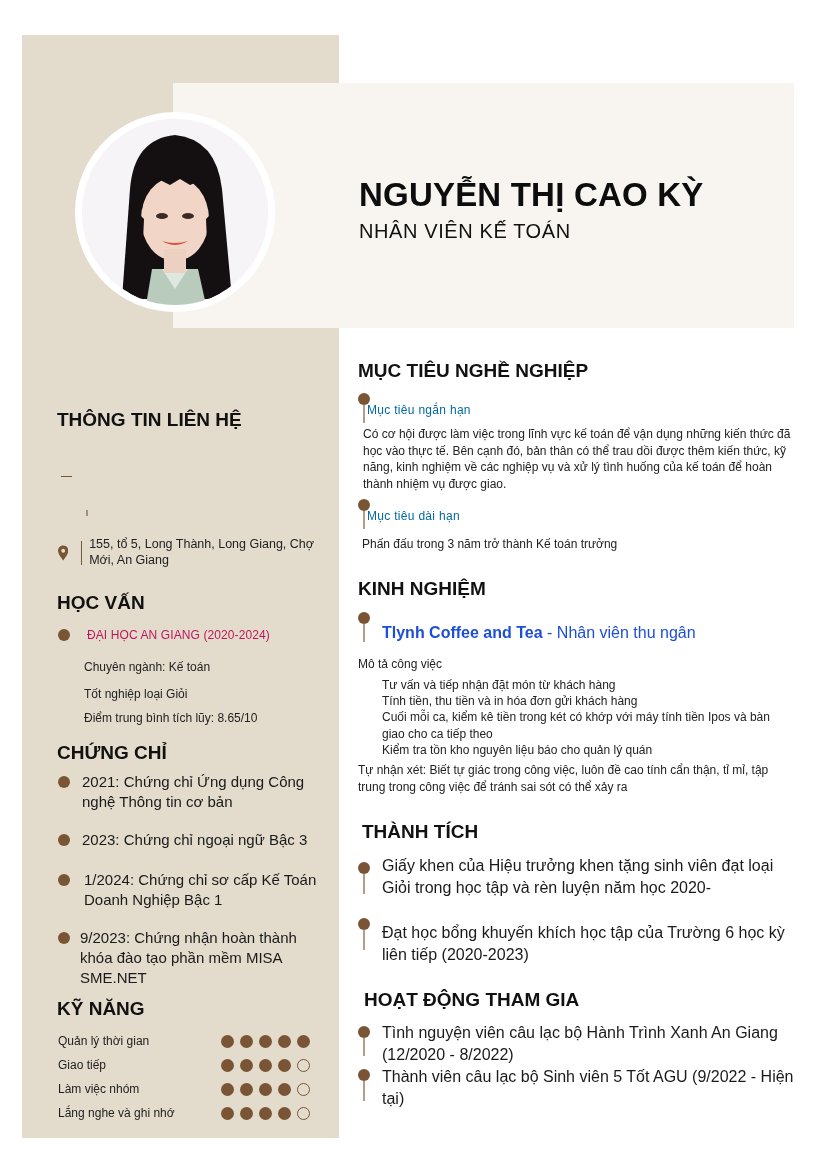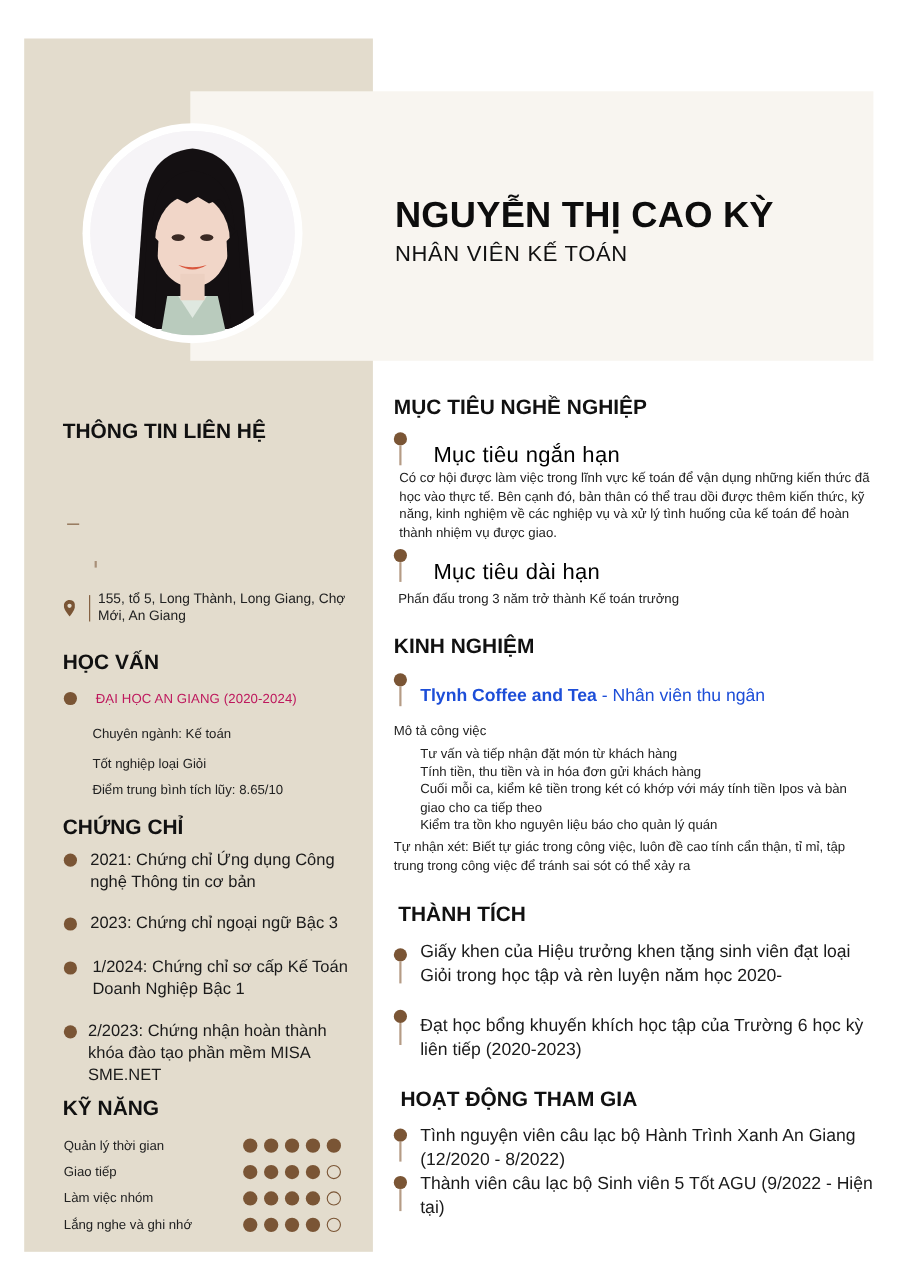--- a/index.html
+++ b/index.html
@@ -39,21 +39,21 @@
   .skill-label { font-size: 12px; color: #222; white-space: nowrap; }
   .skill-dots { display: flex; gap: 6px; margin-right: 8px; }
   .sdot { width: 13px; height: 13px; border-radius: 50%; background: #7a5535; }
   .sdot.empty { background: transparent; border: 1px solid #7a5535; }
 
   
   .tl-marker { position: absolute; width: 12px; }
   .tl-marker .ball { width: 12px; height: 12px; border-radius: 50%; background: #7a5535; }
   .tl-marker .stem { width: 2px; margin-left: 5px; background: #b59c86; }
 
-  .sub-title { position: absolute; left: 394px; font-size: 20px; color: #000000; white-space: nowrap; letter-spacing: 0.3px; }
+  .sub-title { position: absolute; left: 367px; font-size: 12px; color: #0369a1; white-space: nowrap; letter-spacing: 0.3px; }
   .para { position: absolute; font-size: 12px; line-height: 16.5px; color: #222; }
 
   .exp-head { position: absolute; left: 382px; top: 624px; font-size: 16px; white-space: nowrap; color: #1d4ed8; }
   .exp-head b { font-weight: 700; }
 
   .ach { position: absolute; left: 382px; width: 420px; font-size: 16px; line-height: 21.5px; color: #1a1a1a; }
 </style>
 </head>
 <body>
 
@@ -81,21 +81,21 @@
     <path d="M80 122 Q93 130 106 122 Q93 126 80 122 Z" fill="#d9573e"></path>
 
     <path d="M52 90 L46 186 L58 186 L62 100 Z" fill="#141012"></path>
     <path d="M134 90 L140 186 L128 186 L124 100 Z" fill="#141012"></path>
   </svg>
 </div>
 
 <div class="name">NGUYỄN THỊ CAO KỲ</div>
 <div class="job-title">NHÂN VIÊN KẾ TOÁN</div>
 
-<div class="sec-title" style="left:57px; top:382px;">THÔNG TIN LIÊN HỆ</div>
+<div class="sec-title" style="left:57px; top:409px;">THÔNG TIN LIÊN HỆ</div>
 <div class="contact-dash"></div>
 <div class="contact-bar1"></div>
 <div class="addr-row">
   <svg class="pin" viewBox="0 0 14 20">
     <path d="M7 0 C3 0 0 3 0 7 C0 12 7 20 7 20 C7 20 14 12 14 7 C14 3 11 0 7 0 Z" fill="#7a5535"></path>
     <circle cx="7" cy="7" r="2.6" fill="#e3dccd"></circle>
   </svg>
   <div class="addr-sep"></div>
   <div class="addr-text">155, tổ 5, Long Thành, Long Giang, Chợ Mới, An Giang</div>
 </div>
@@ -117,21 +117,21 @@
 <div class="cert" style="top:830px;">
   <span class="dot"></span>
   <span class="cert-text">2023: Chứng chỉ ngoại ngữ Bậc 3</span>
 </div>
 <div class="cert" style="top:870px;">
   <span class="dot"></span>
   <span class="cert-text" style="margin-left:14px; width:240px;">1/2024: Chứng chỉ sơ cấp Kế Toán Doanh Nghiệp Bậc 1</span>
 </div>
 <div class="cert" style="top:928px;">
   <span class="dot"></span>
-  <span class="cert-text" style="margin-left:10px; width:240px;">2/2023: Chứng nhận hoàn thành khóa đào tạo phần mềm MISA SME.NET</span>
+  <span class="cert-text" style="margin-left:10px; width:240px;">9/2023: Chứng nhận hoàn thành khóa đào tạo phần mềm MISA SME.NET</span>
 </div>
 
 <div class="sec-title" style="left:57px; top:998px;">KỸ NĂNG</div>
 <div class="skill-row" style="top:1033px;">
   <span class="skill-label">Quản lý thời gian</span>
   <span class="skill-dots">
       <span class="sdot"></span>
       <span class="sdot"></span>
       <span class="sdot"></span>
       <span class="sdot"></span>

